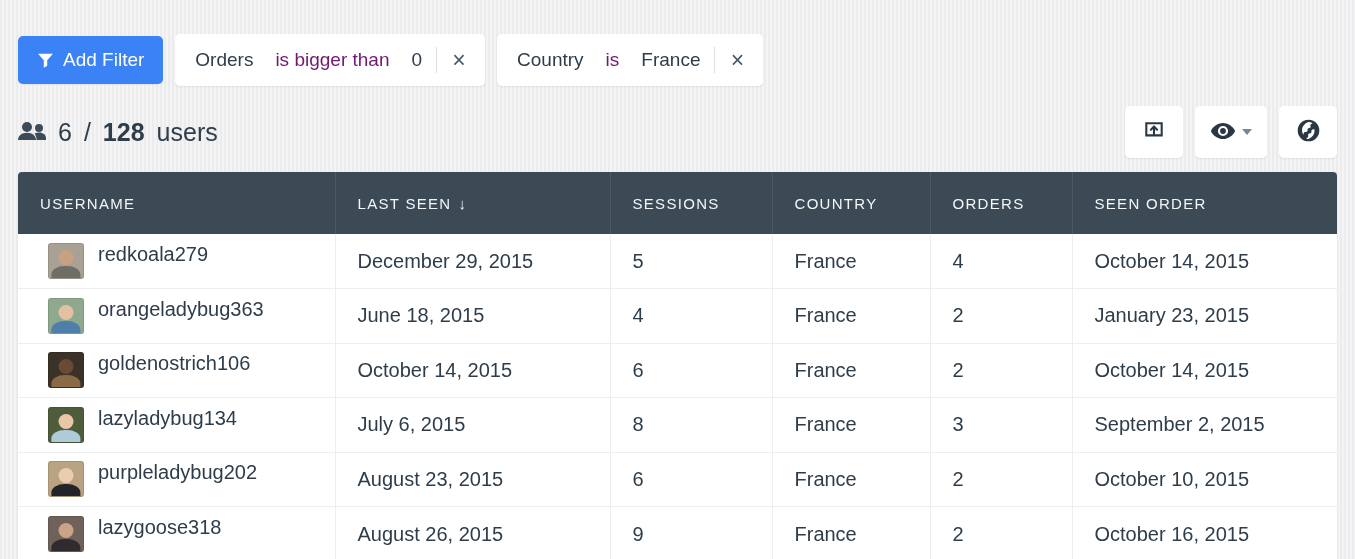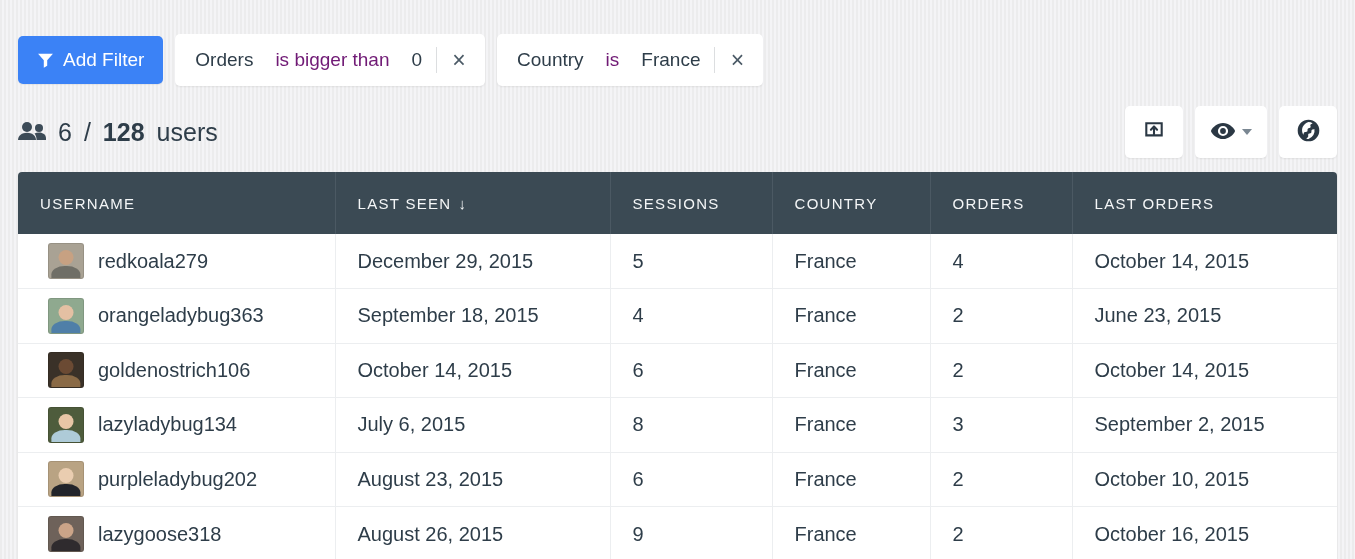--- a/index.html
+++ b/index.html
@@ -153,21 +153,21 @@
     padding: 0 0 0 22px;
     height: 54.5px;
     border-bottom: 1px solid #eceef0;
     border-right: 1px solid #eceef0;
     white-space: nowrap;
     overflow: hidden;
   }
   tbody td:last-child { border-right: none; }
   tbody tr:last-child td { border-bottom: none; }
 
-  .user-cell { display: flex; align-items: center; gap: 14px; padding-left: 8px; }
+  .user-cell { display: flex; align-items: flex-start; gap: 14px; padding-left: 8px; }
   .avatar {
     width: 36px; height: 36px;
     border-radius: 3px;
     flex: none;
     background-size: cover;
     border: 1px solid rgba(0,0,0,.10);
     overflow: hidden;
     position: relative;
   }
   .avatar .av-head {
@@ -285,21 +285,21 @@
         <col class="c-orders">
         <col class="c-order">
     </colgroup>
     <thead>
       <tr>
         <th><span>USERNAME</span></th>
         <th><span>LAST SEEN</span><span class="sort-arrow">↓</span></th>
         <th><span>SESSIONS</span></th>
         <th><span>COUNTRY</span></th>
         <th><span>ORDERS</span></th>
-        <th><span>LAST ORDERS</span></th>
+        <th><span>SEEN ORDER</span></th>
       </tr>
     </thead>
     <tbody id="tbody">
         <tr>
           <td>
             <div class="user-cell">
               <span class="avatar" style="background:#a9a294">
                 <span class="av-head" style="background:#c7a182"></span>
                 <span class="av-body" style="background:#6f6e66"></span>
               </span>
@@ -315,25 +315,25 @@
         <tr>
           <td>
             <div class="user-cell">
               <span class="avatar" style="background:#8fa98f">
                 <span class="av-head" style="background:#e4c0a3"></span>
                 <span class="av-body" style="background:#4f7fa8"></span>
               </span>
               <span>orangeladybug363</span>
             </div>
           </td>
-          <td><span>September 18, 2015</span></td>
+          <td><span>June 18, 2015</span></td>
           <td><span>4</span></td>
           <td><span>France</span></td>
           <td><span>2</span></td>
-          <td><span>June 23, 2015</span></td>
+          <td><span>January 23, 2015</span></td>
         </tr>
         <tr>
           <td>
             <div class="user-cell">
               <span class="avatar" style="background:#3a3128">
                 <span class="av-head" style="background:#6b4a33"></span>
                 <span class="av-body" style="background:#8a6a46"></span>
               </span>
               <span>goldenostrich106</span>
             </div>

